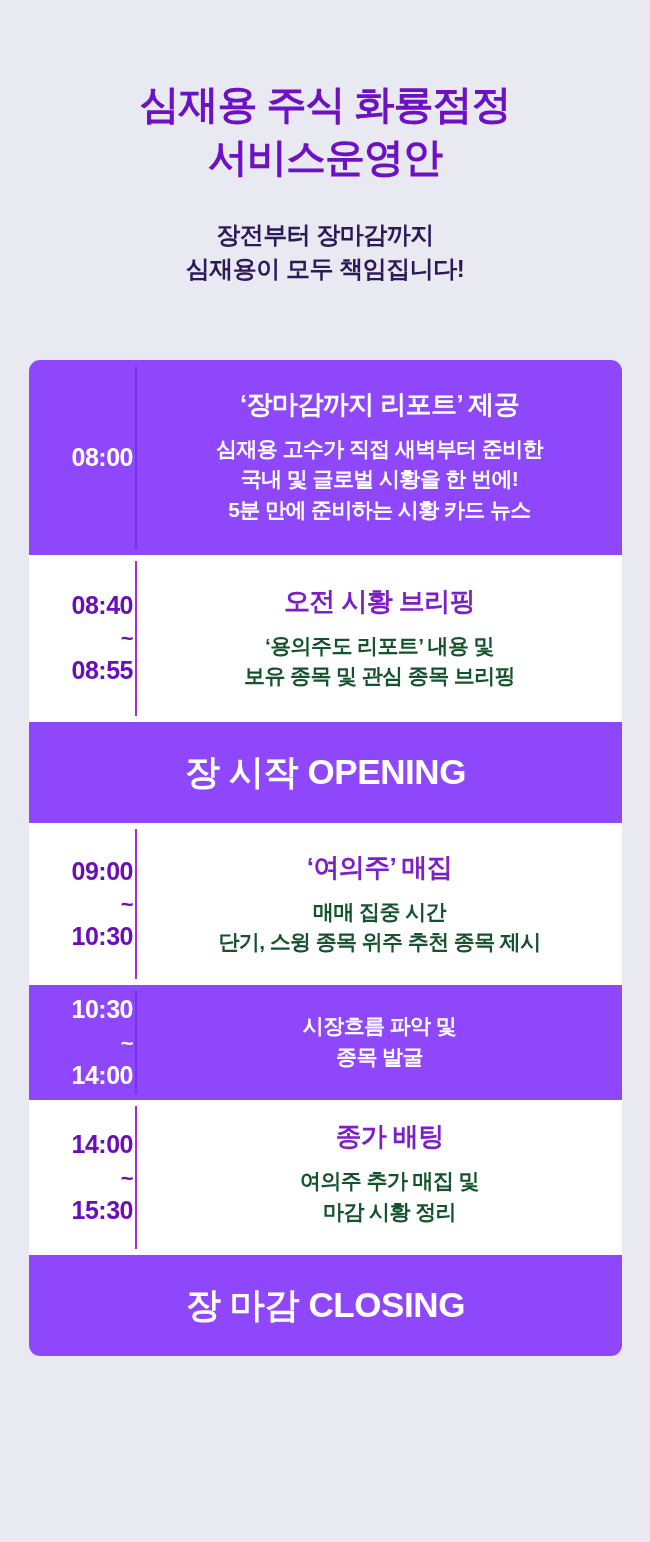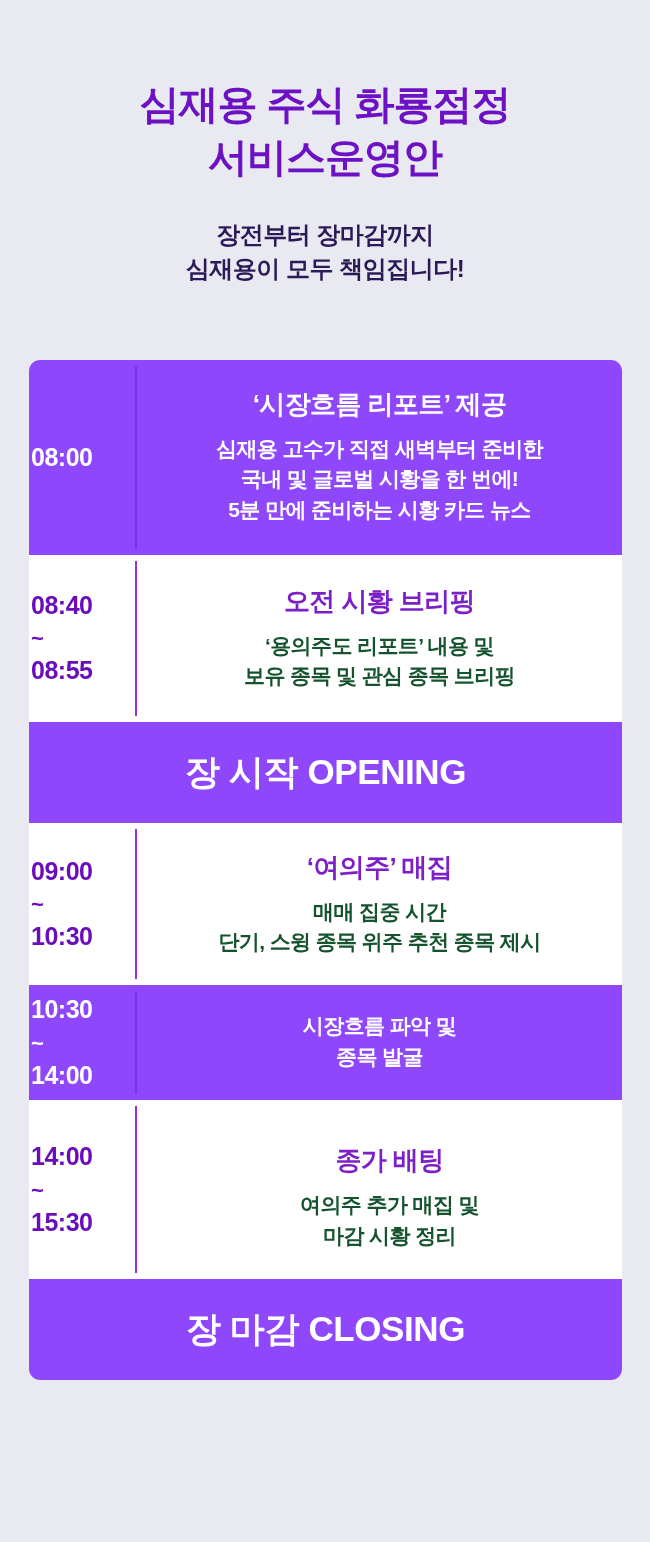--- a/index.html
+++ b/index.html
@@ -57,21 +57,21 @@
     position: relative;
   }
   .row.purple { background: #8f47fb; }
   .row.white  { background: #ffffff; }
 
   .time-cell {
     width: 106px;
     flex: 0 0 106px;
     display: flex;
     flex-direction: column;
-    align-items: flex-start;
+    align-items: flex-end;
     justify-content: center;
     padding: 0 2px;
     box-sizing: border-box;
     font-size: 25px;
     font-weight: bold;
     line-height: 1.42;
     letter-spacing: -0.5px;
   }
   .row.purple .time-cell { color: #ffffff; }
   .row.white  .time-cell { color: #6a0dbb; }
@@ -127,41 +127,41 @@
     font-weight: bold;
     letter-spacing: -0.4px;
     padding: 27px 0;
   }
 
   
   .row-0800 .content-cell { padding-top: 28px; padding-bottom: 30px; }
   .row-0840 .content-cell { padding-top: 30px; padding-bottom: 30px; }
   .row-0900 .content-cell { padding-top: 28px; padding-bottom: 28px; }
   .row-1030 .content-cell { padding-top: 26px; padding-bottom: 28px; }
-  .row-1400 .content-cell { padding-top: 44px; padding-bottom: 28px; margin-left: 20px; }
+  .row-1400 .content-cell { padding-top: 20px; padding-bottom: 28px; margin-left: 20px; }
 </style>
 </head>
 <body>
 
 <div class="header">
   <h1 class="title">심재용 주식 화룡점정
 서비스운영안</h1>
   <p class="subtitle">장전부터 장마감까지
 심재용이 모두 책임집니다!</p>
 </div>
 
 <div class="schedule-card">
 
   <div class="row purple row-0800">
     <div class="time-cell">
       <span>08:00</span>
     </div>
     <div class="divider"></div>
     <div class="content-cell">
-      <div class="content-heading">‘시장흐름 리포트’ 제공</div>
+      <div class="content-heading">‘장마감까지 리포트’ 제공</div>
       <div class="content-body">심재용 고수가 직접 새벽부터 준비한
 국내 및 글로벌 시황을 한 번에!
 5분 만에 준비하는 시황 카드 뉴스</div>
     </div>
   </div>
 
   <div class="row white row-0840">
     <div class="time-cell">
       <span>08:40</span>
       <span class="time-sep">~</span>

